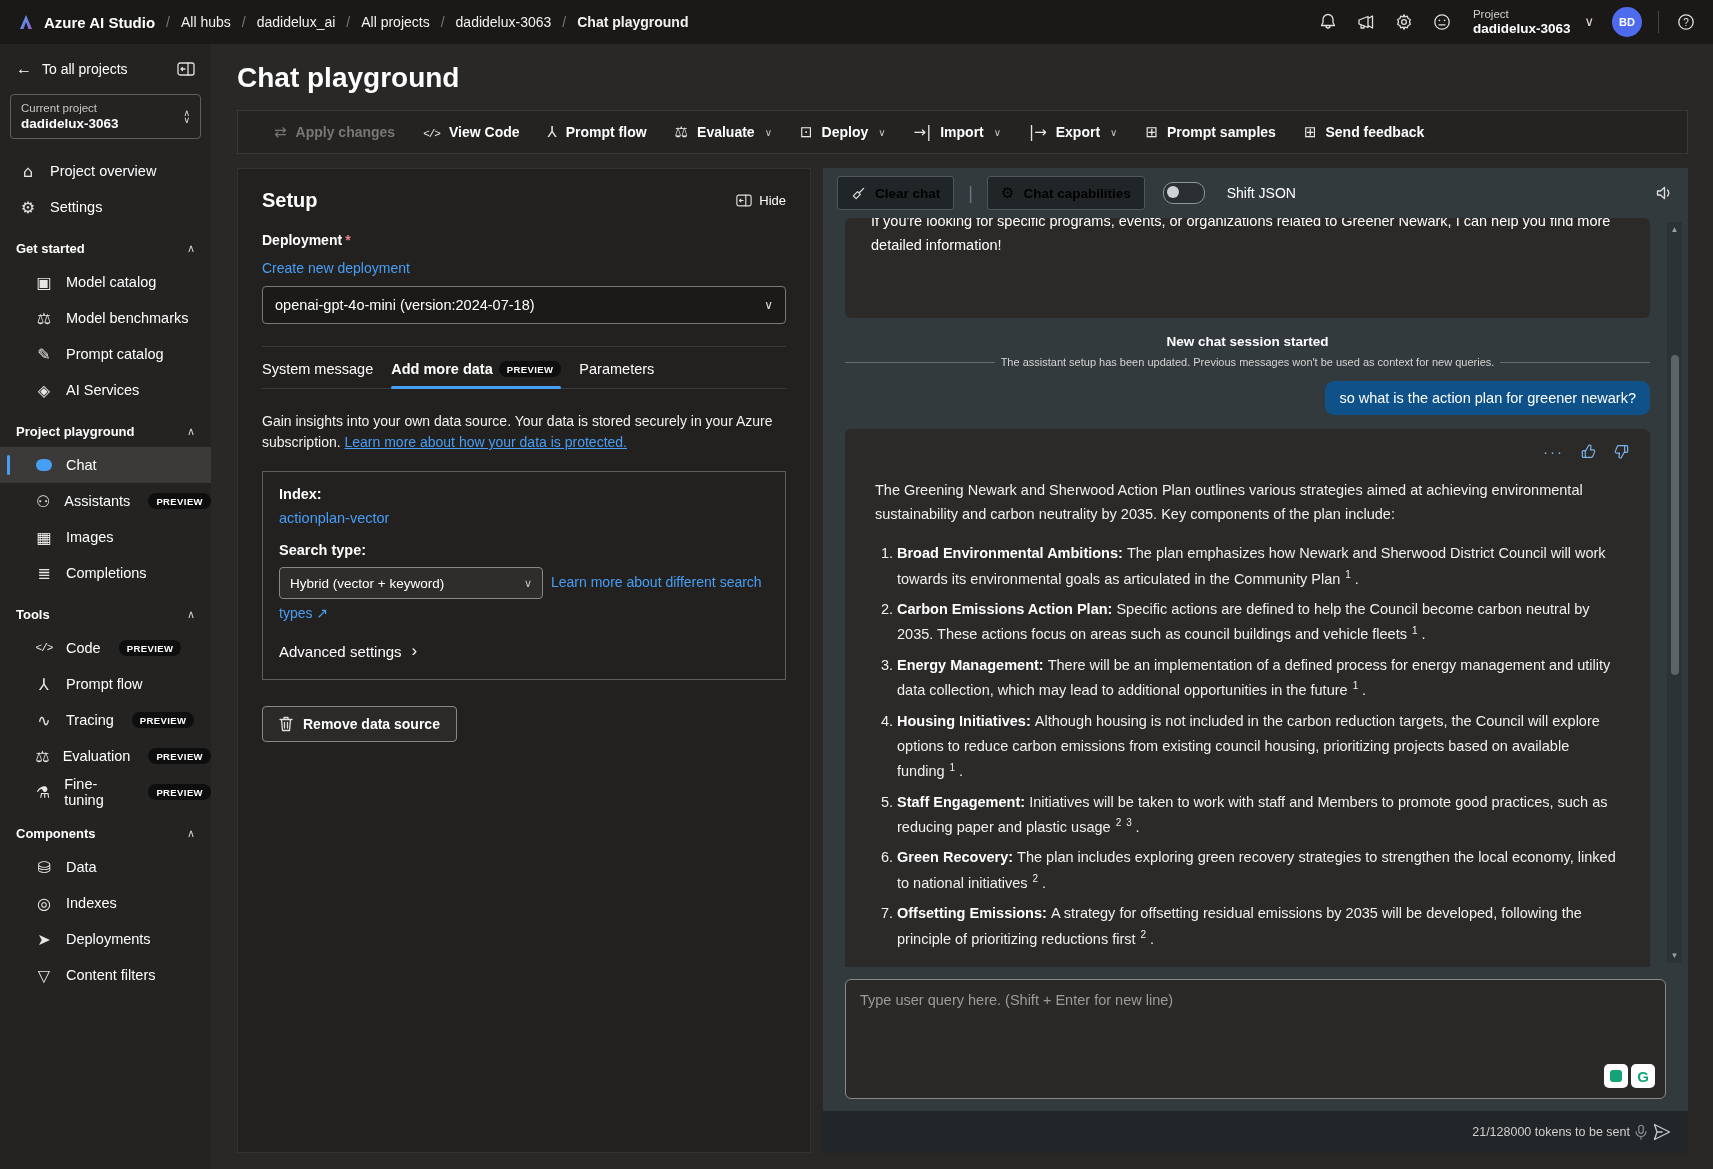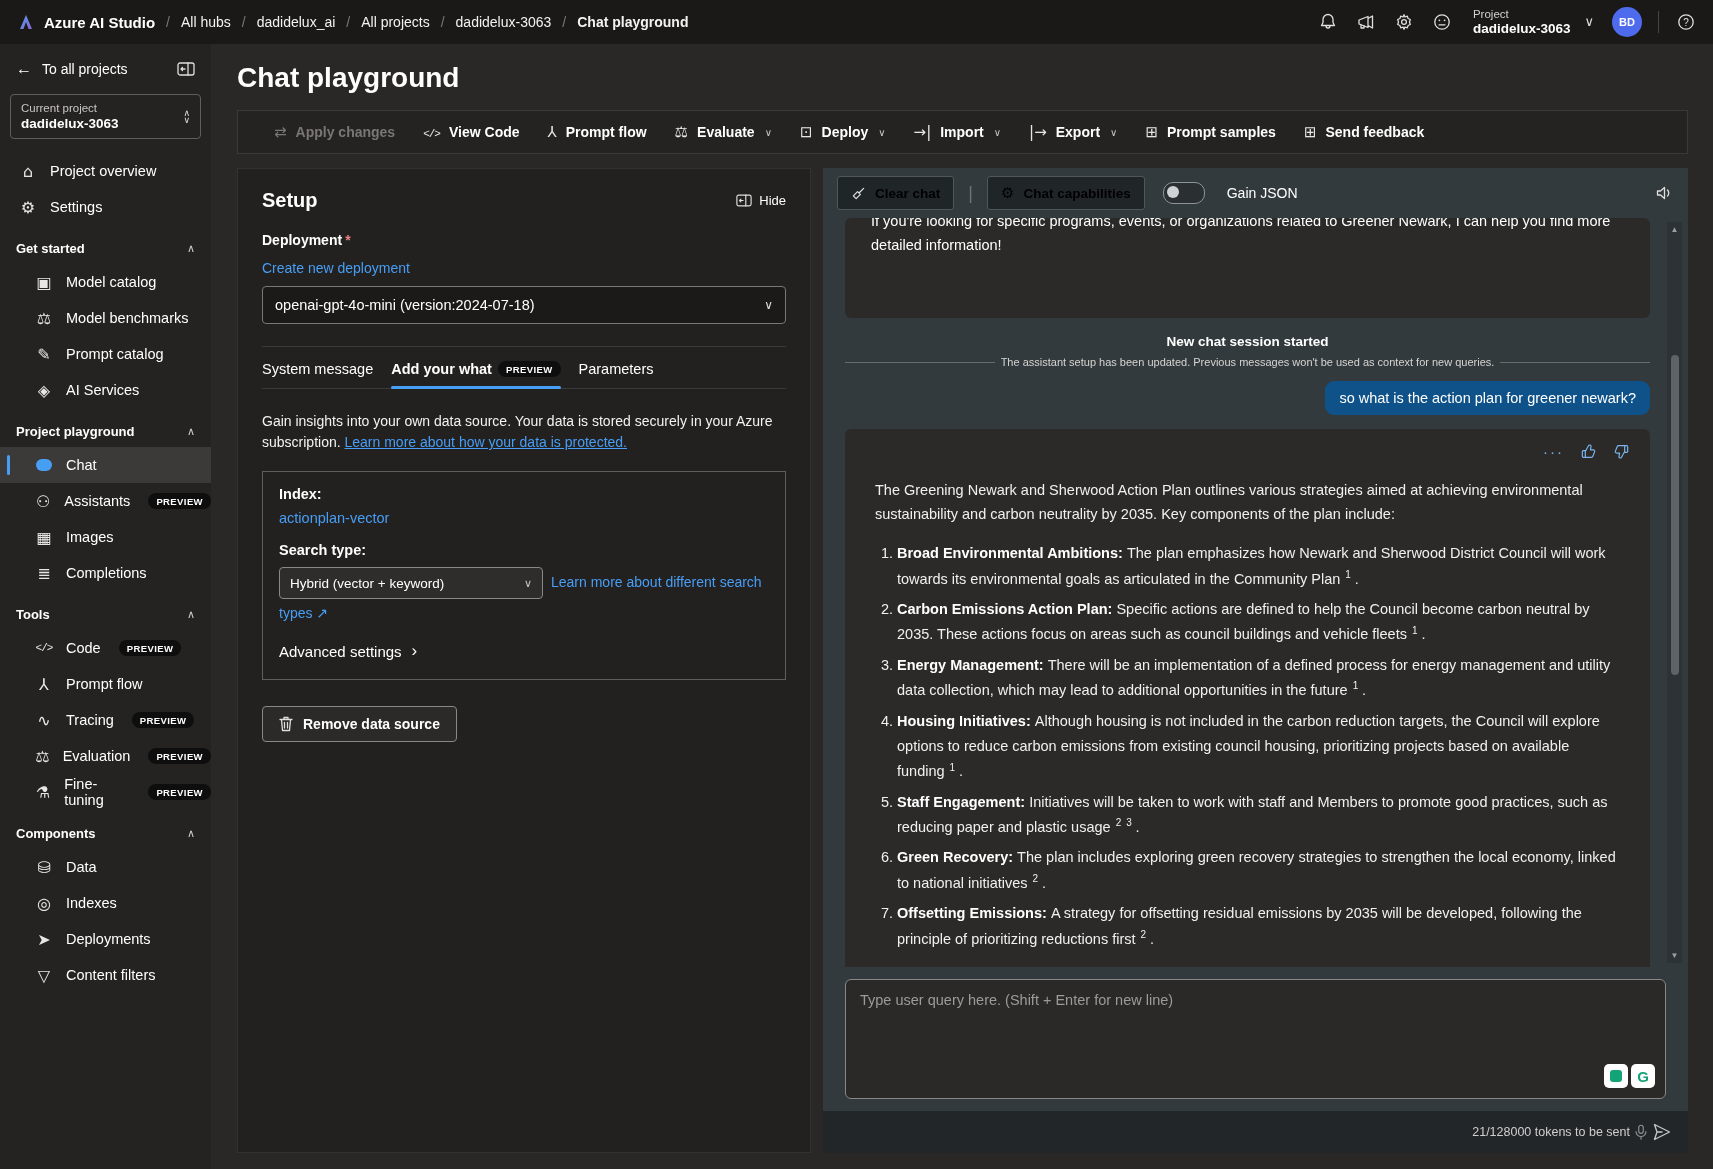--- a/index.html
+++ b/index.html
@@ -446,21 +446,21 @@
             <span class="chev">∨</span>
           </div>
 
           <div class="setup-div"></div>
 
           <div class="tabs">
               <div class="tab">
                 <span>System message</span>
               </div>
               <div class="tab selected">
-                <span>Add your what</span>
+                <span>Add more data</span>
                 <span class="badge">PREVIEW</span>
               </div>
               <div class="tab">
                 <span>Parameters</span>
               </div>
             </div>
 
           <p class="data-intro">
             <span>Gain insights into your own data source. Your data is stored securely in your Azure subscription. </span><span class="link">Learn more about how your data is protected.</span>
           </p>
@@ -502,21 +502,21 @@
               <span>Clear chat</span>
             </button>
             <span class="head-div">|</span>
             <button class="chat-btn">
               <span class="g">⚙</span>
               <span>Chat capabilities</span>
             </button>
             <span class="toggle">
                 <span class="knob"></span>
               </span>
-            <span class="toggle-label">Gain JSON</span>
+            <span class="toggle-label">Shift JSON</span>
             <span class="head-spacer"></span>
             <span>
               <svg width="20" height="20" viewBox="0 0 20 20">
                   <path class="ic-stroke" d="M3.5 8 v4 h3 l4 3.5 V4.5 L6.5 8 Z M13.5 7 a4.2 4.2 0 0 1 0 6"></path>
                 </svg>
             </span>
           </div>
 
           <div class="messages">
             <div class="msg-col">

